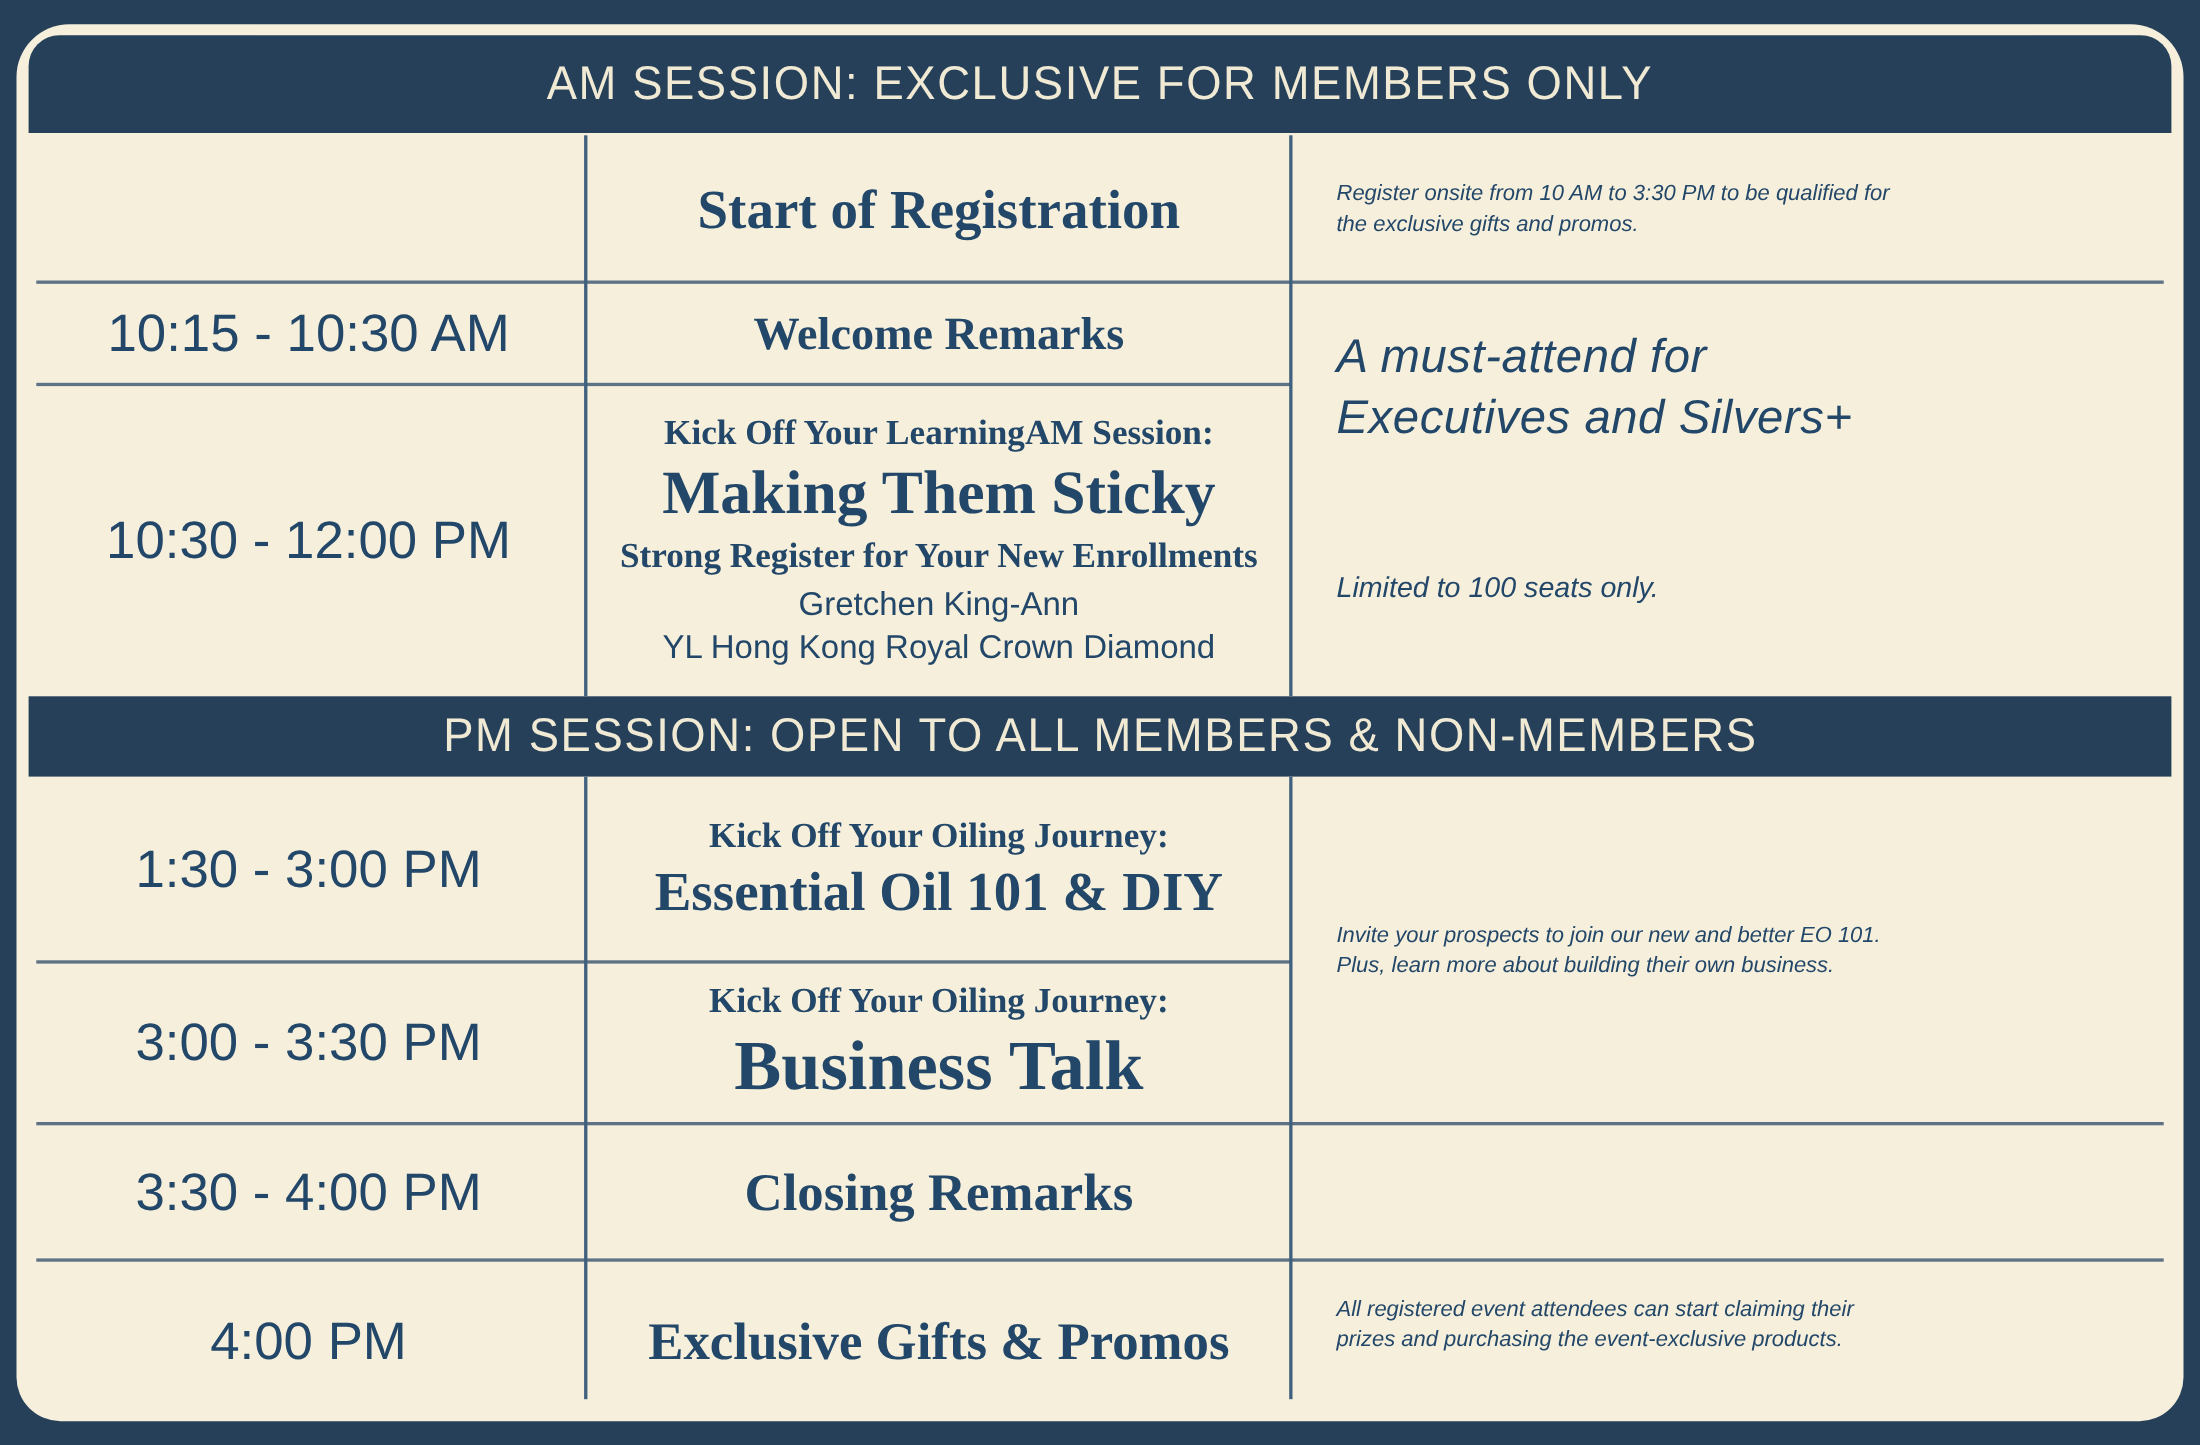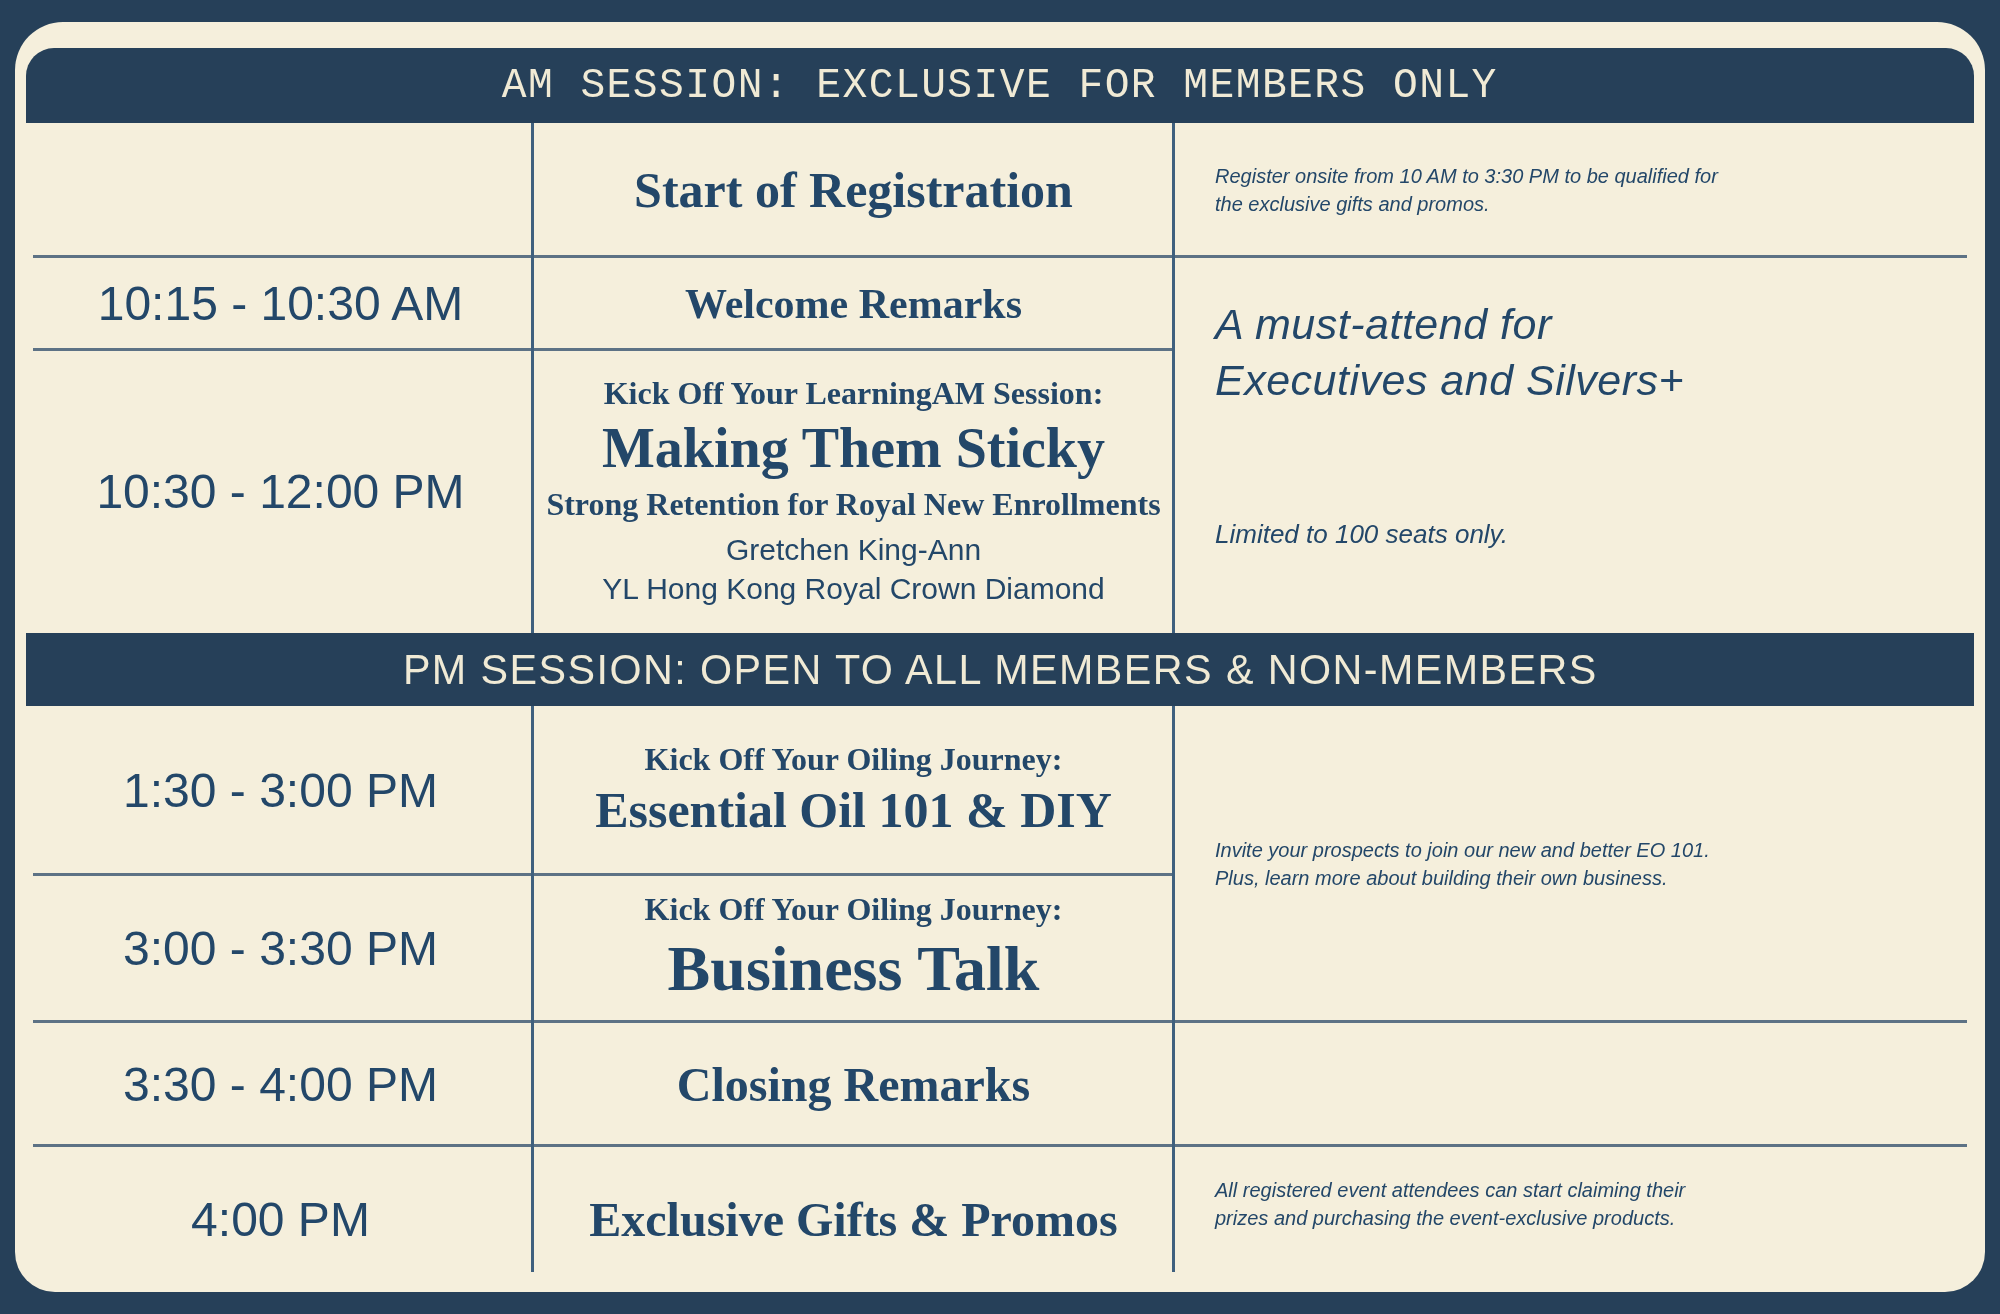--- a/index.html
+++ b/index.html
@@ -18,21 +18,21 @@
     font-family:"Liberation Sans",sans-serif;color:var(--text-navy);
   }
   .card{
     position:absolute;left:15px;top:22px;width:1970px;height:1270px;
     background:var(--cream);border-radius:48px 48px 40px 40px;
   }
   .bar{
     position:absolute;left:26px;width:1948px;background:var(--navy);
     display:flex;align-items:center;justify-content:center;
   }
-  .bar.am{top:48px;height:75px;border-radius:28px 28px 0 0;font-family:Liberation Mono, monospace;}
+  .bar.am{top:32px;height:89px;border-radius:28px 28px 0 0;}
   .bar.pm{top:633px;height:73px;border-radius:0;}
   .bar-label{
     color:var(--bar-text);font-size:43px;letter-spacing:1.5px;
     font-weight:400;transform:scaleX(.96);white-space:nowrap;
   }
   .cell{position:absolute;display:flex;align-items:center;justify-content:center;}
   .time{
     font-size:48px;font-weight:500;letter-spacing:0;white-space:nowrap;
     color:var(--text-navy);
   }
@@ -103,21 +103,21 @@
 Executives and Silvers+</span>
     <span class="side-small">Limited to 100 seats only.</span>
   </div>
 
   <div class="cell" style="left:27px;top:350px;width:507px;height:283px;">
     <span class="time">10:30 - 12:00 PM</span>
   </div>
   <div class="cell stack" style="left:534px;top:350px;width:639px;height:283px;">
     <span class="pretitle">Kick Off Your LearningAM Session:</span>
     <span class="big-title">Making Them Sticky</span>
-    <span class="subtitle">Strong Retention for Royal New Enrollments</span>
+    <span class="subtitle">Strong Register for Your New Enrollments</span>
     <span class="speaker">Gretchen King-Ann
 YL Hong Kong Royal Crown Diamond</span>
   </div>
 
   <div class="bar pm">
     <span class="bar-label">PM SESSION: OPEN TO ALL MEMBERS &amp; NON-MEMBERS</span>
   </div>
 
   <div class="cell" style="left:27px;top:706px;width:507px;height:169px;">
     <span class="time">1:30 - 3:00 PM</span>

